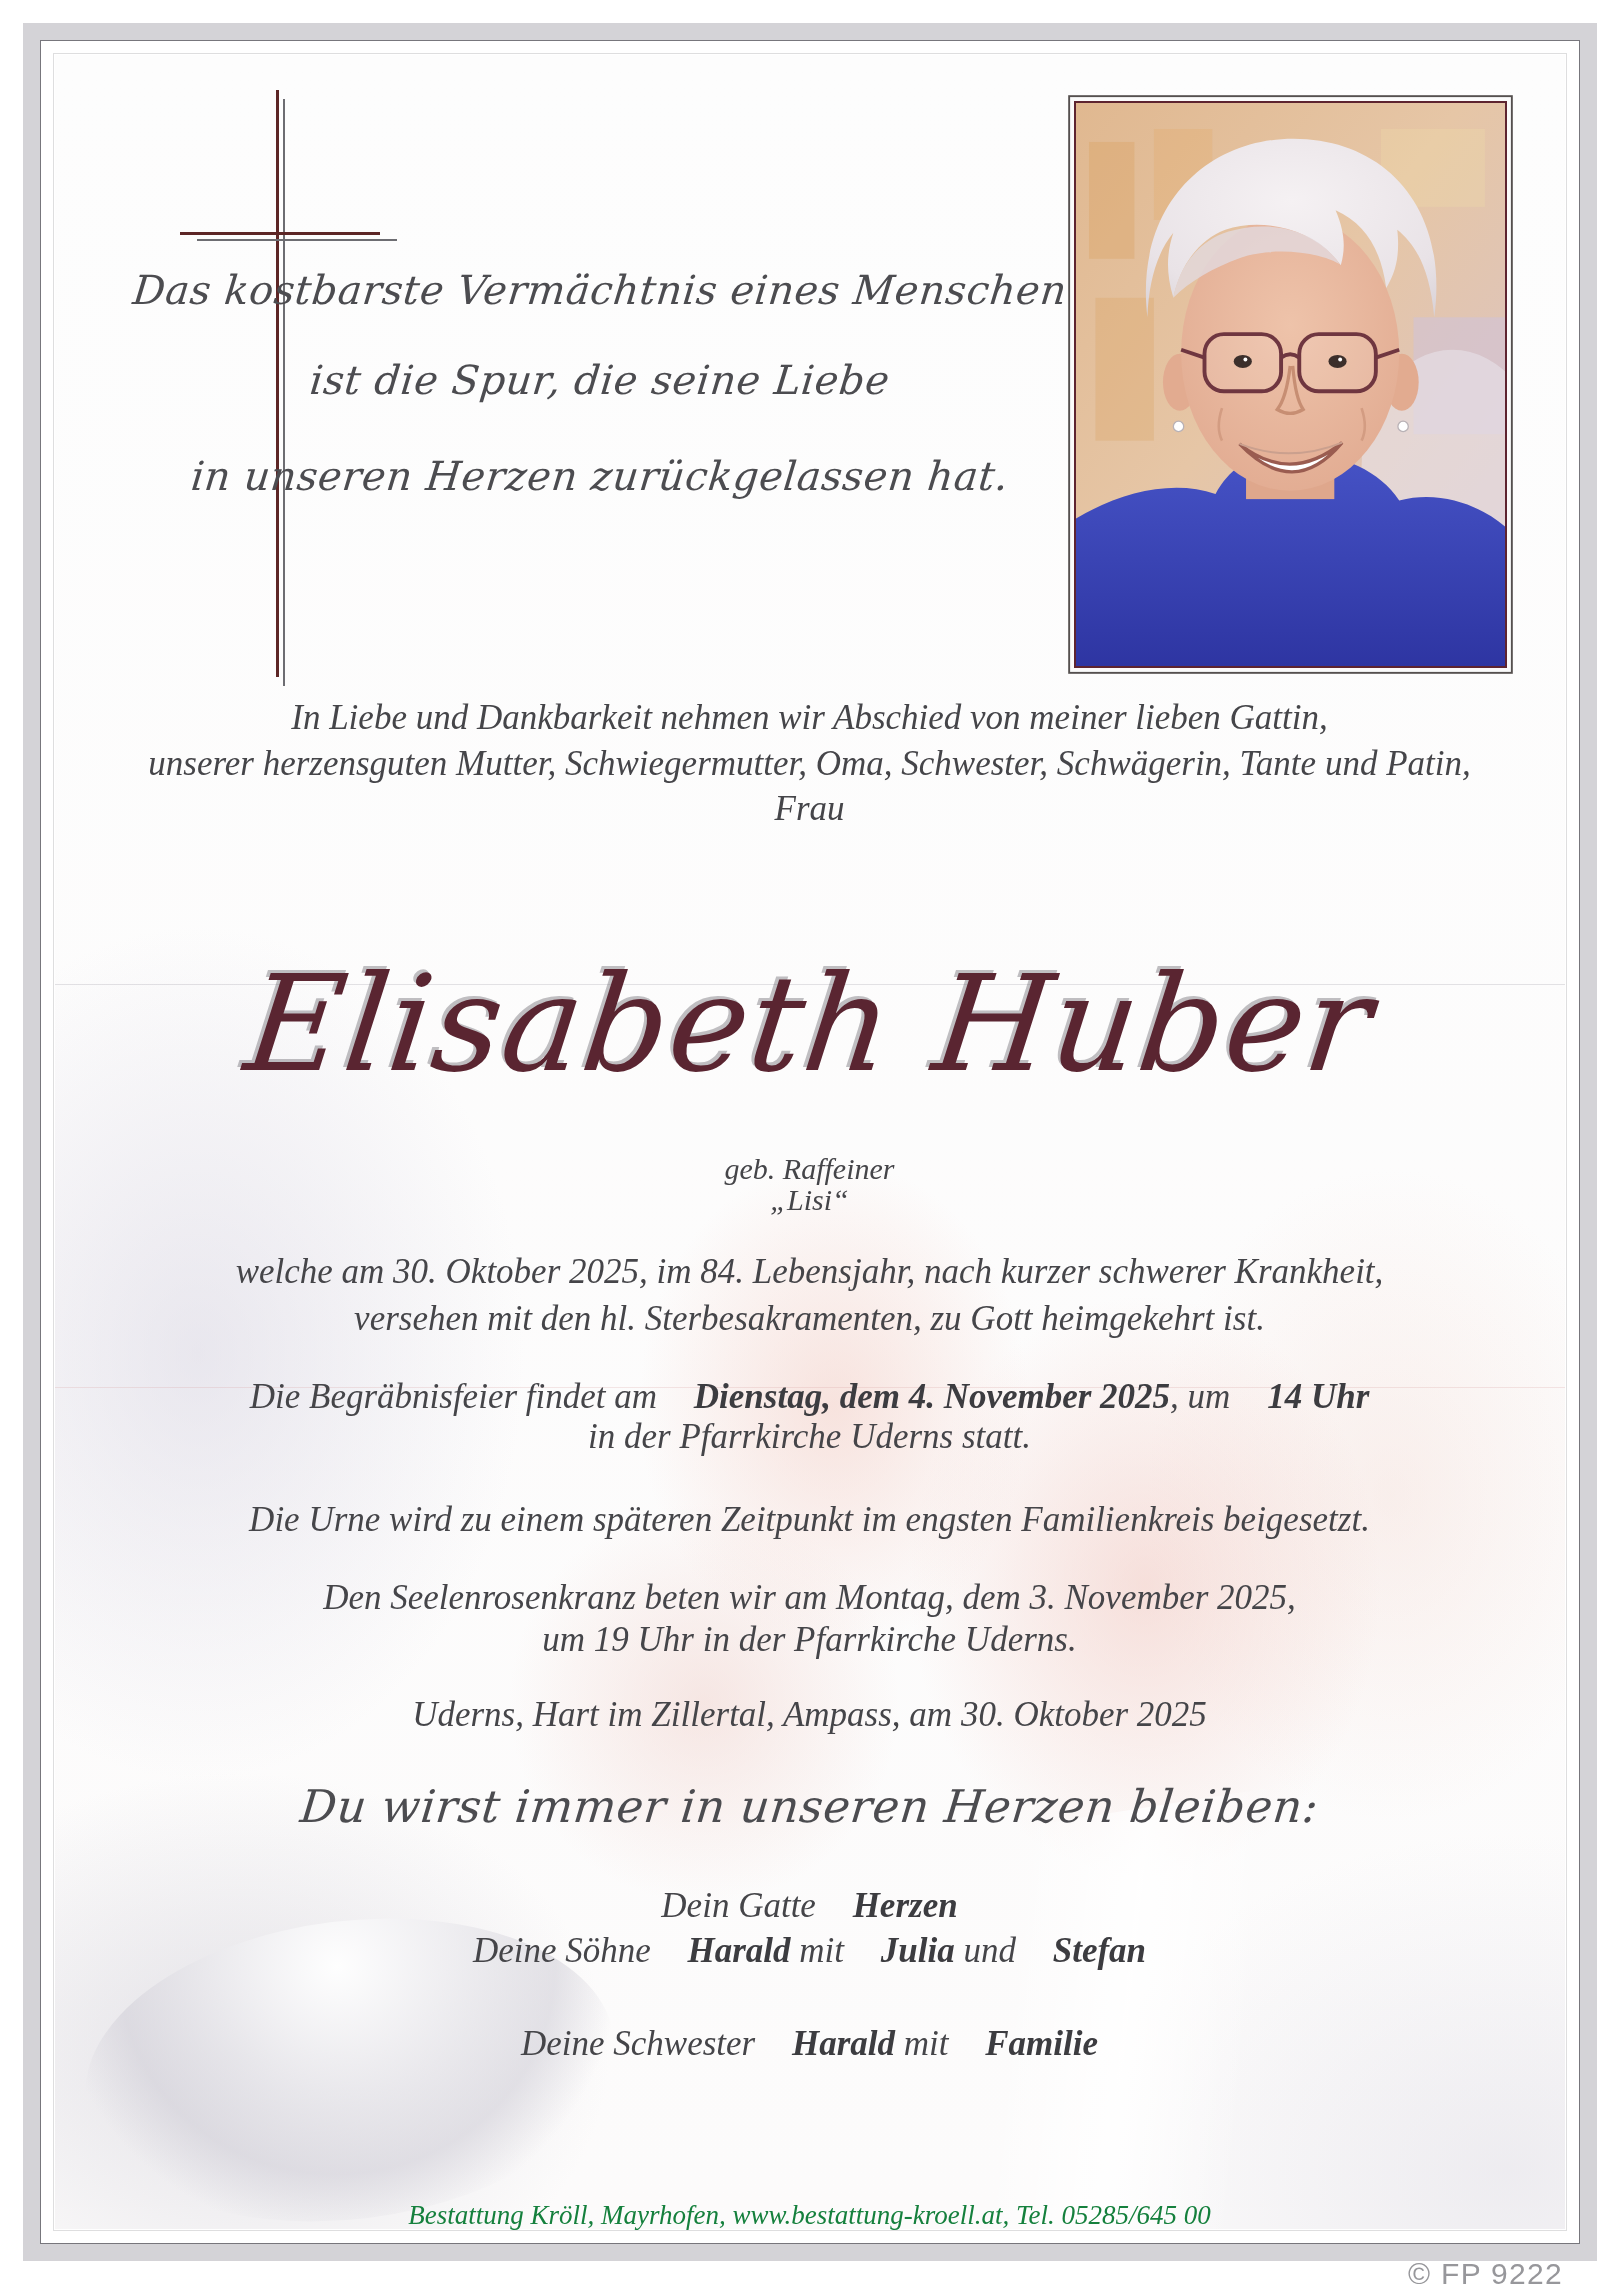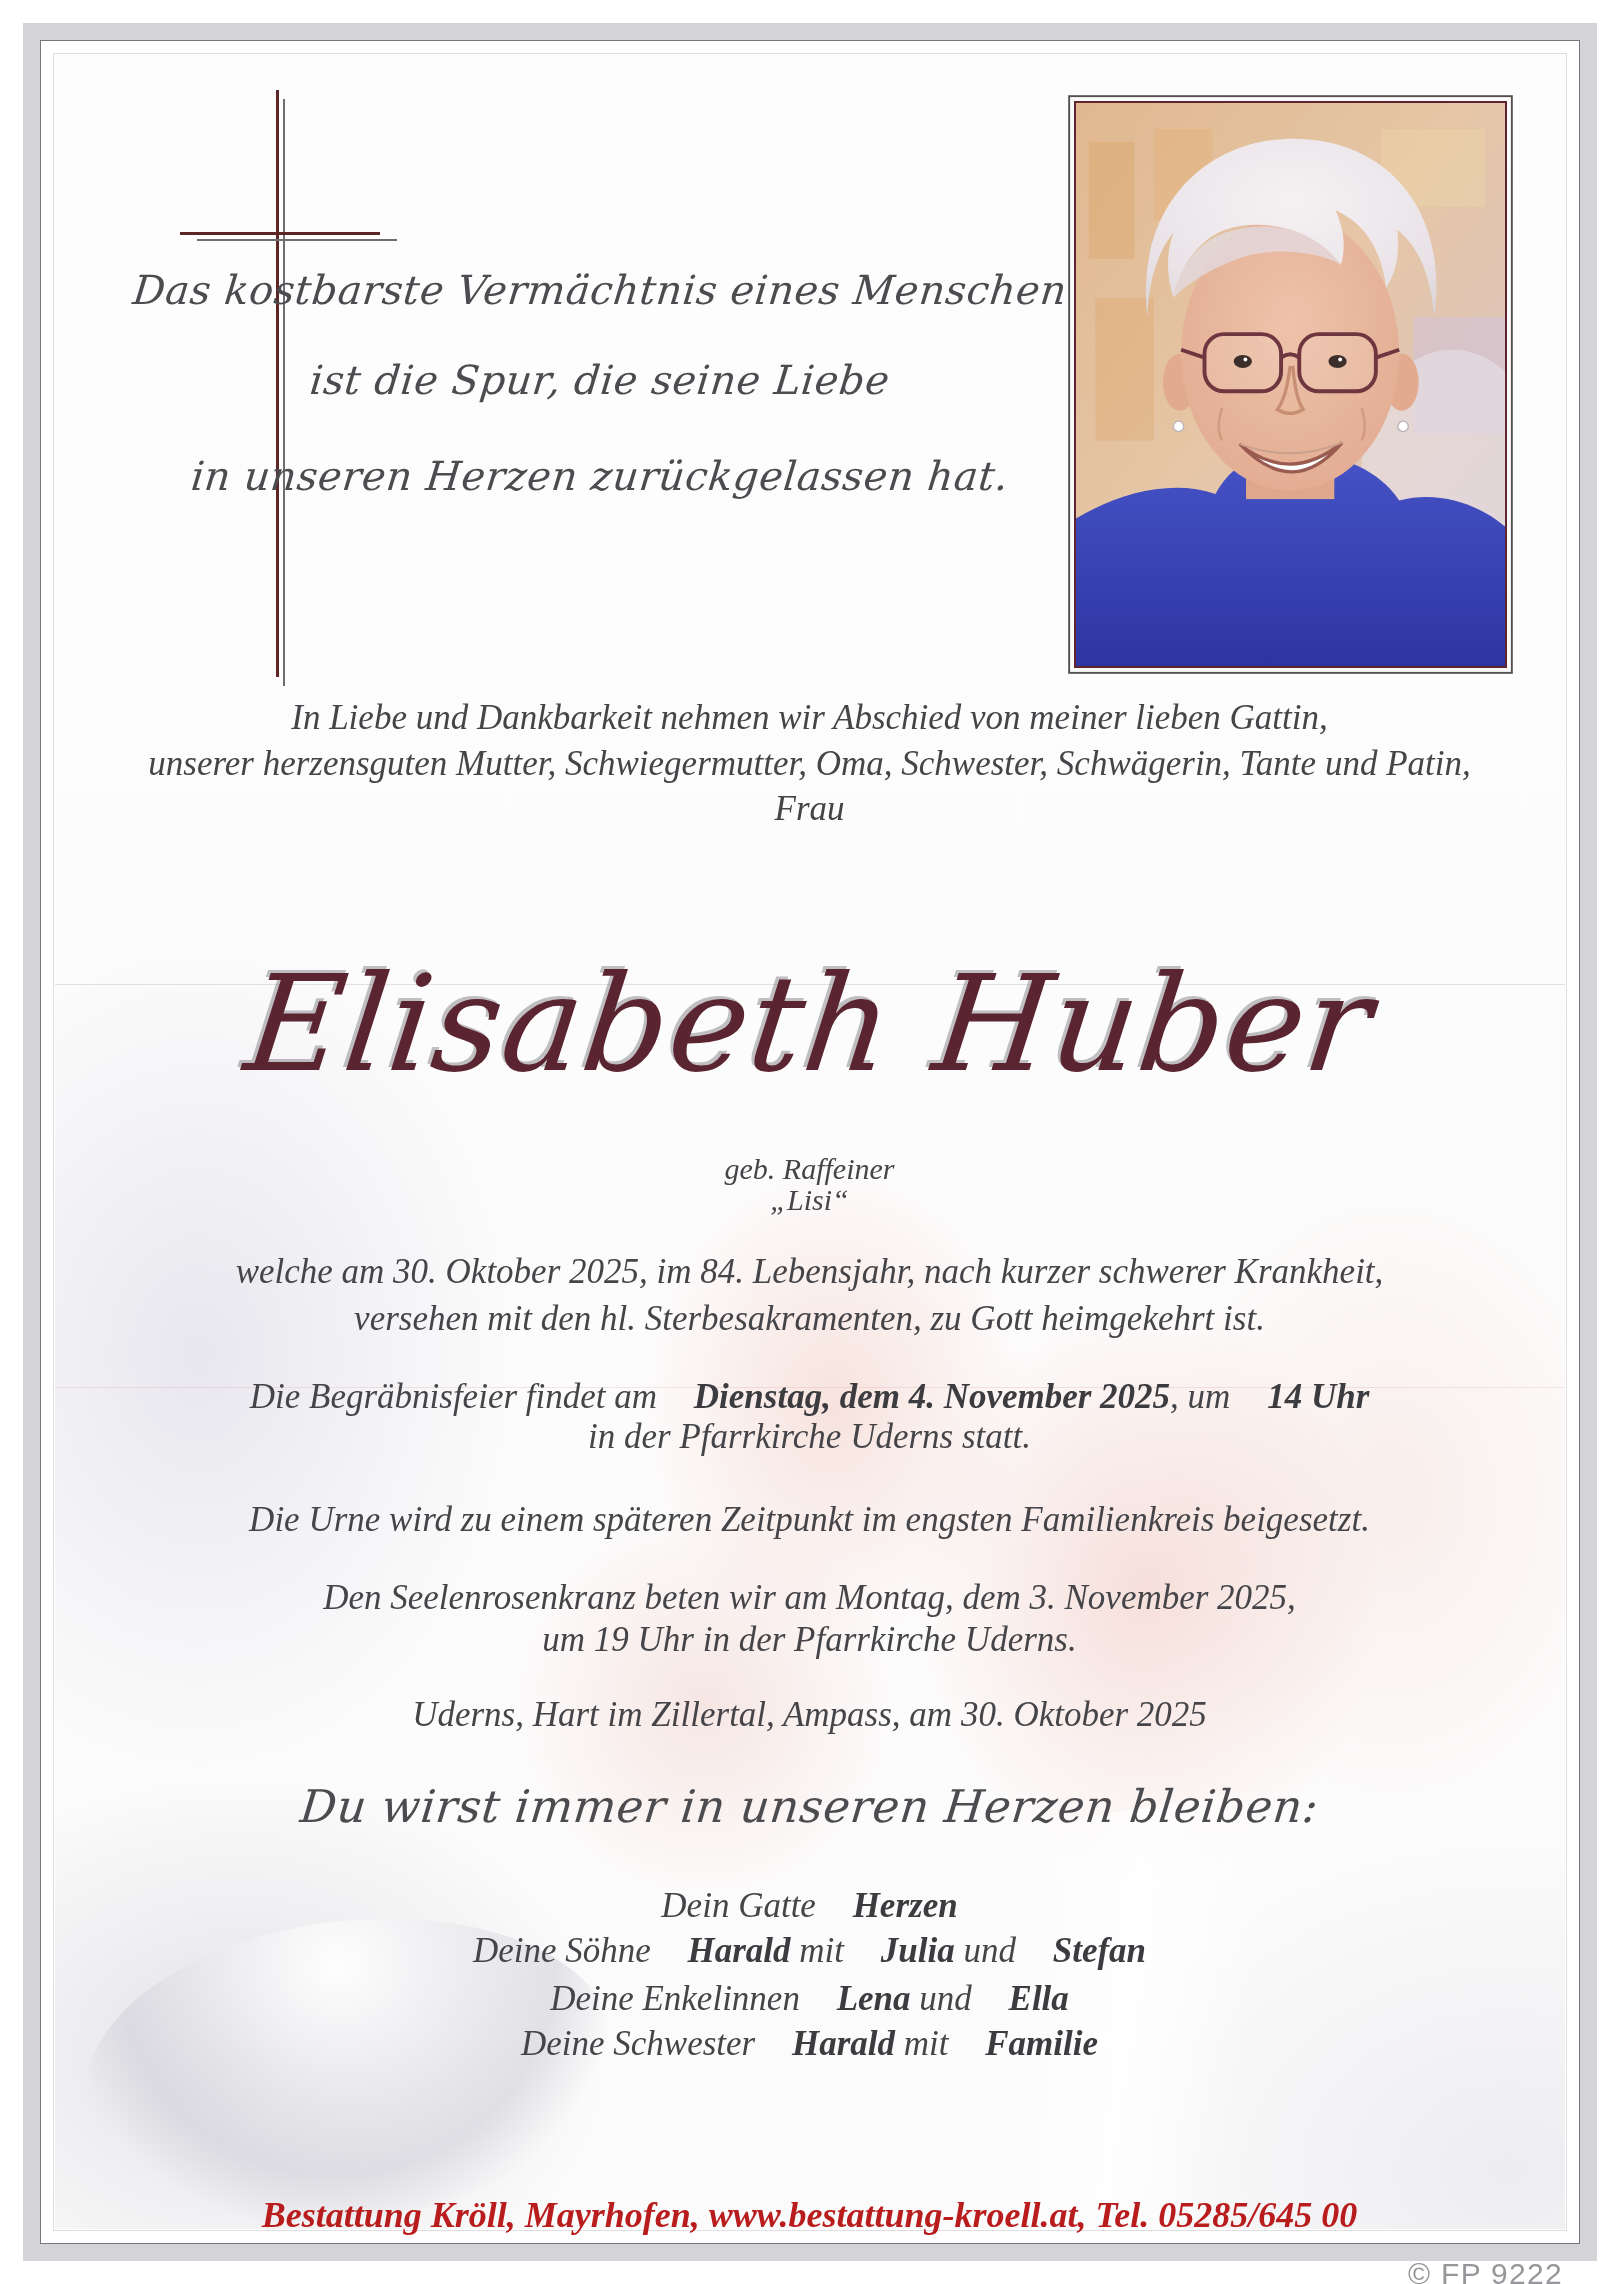--- a/index.html
+++ b/index.html
@@ -62,21 +62,21 @@
   .q{font-size:40px;line-height:52px;}
   .name{
     position:absolute;left:55px;width:1509px;top:933px;text-align:center;
     font-family:"DejaVu Serif","Liberation Serif",serif;font-style:italic;
     font-size:133px;line-height:182px;color:#5a2531;letter-spacing:1.3px;
     transform:skewX(-7deg);
     text-shadow:-3.2px -2.6px 0 rgba(92,90,98,.38);
   }
   .sub{font-size:30px;line-height:39px;margin-top:20px;}
   .farewell{font-size:45px;line-height:58px;}
-  .footer-line{font-size:36px;line-height:39px;color:#b91c1c;font-weight:bold;}
+  .footer-line{font-size:27px;line-height:39px;color:#15803d;}
   .print-code{
     position:absolute;top:2257px;right:57px;font-style:normal;
     font-family:"Liberation Sans","DejaVu Sans",sans-serif;
     font-size:30px;color:#97979b;letter-spacing:1.3px;
   }
 </style>
 </head>
 <body>
 
 <div class="page">
@@ -185,21 +185,20 @@
 
   <div class="tl" style="top:1572px">Den Seelenrosenkranz beten wir am Montag, dem 3. November 2025,</div>
   <div class="tl" style="top:1614px">um 19 Uhr in der Pfarrkirche Uderns.</div>
 
   <div class="tl" style="top:1689px">Uderns, Hart im Zillertal, Ampass, am 30. Oktober 2025</div>
 
   <div class="tl script farewell" style="top:1778px">Du wirst immer in unseren Herzen bleiben:</div>
 
   <div class="tl" style="top:1880px"><span>Dein Gatte </span><span class="b">Herzen</span></div>
   <div class="tl" style="top:1925px"><span>Deine Söhne </span><span class="b">Harald</span><span> mit </span><span class="b">Julia</span><span> und </span><span class="b">Stefan</span></div>
-  <div class="tl" style="top:1973px"><span>Deine Enkelinnen </span><span class="b">Lena</span><span> und </span><span class="b">Ella</span></div>
   <div class="tl" style="top:2018px"><span>Deine Schwester </span><span class="b">Harald</span><span> mit </span><span class="b">Familie</span></div>
 
   <div class="tl footer-line" style="top:2196px">Bestattung Kröll, Mayrhofen, www.bestattung-kroell.at, Tel. 05285/645 00</div>
 
   <div class="print-code">© FP 9222</div>
 
 </div>
 
 
 </body></html>

